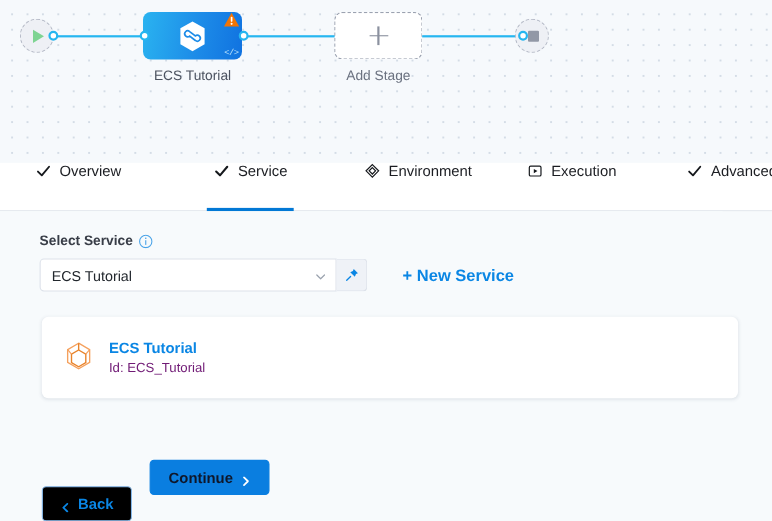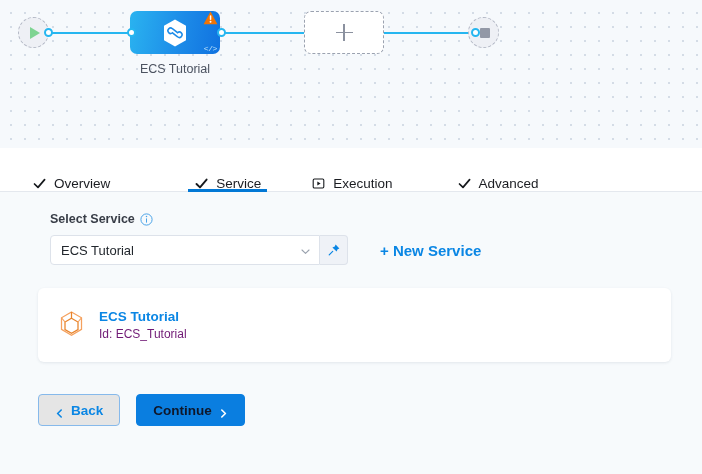--- a/index.html
+++ b/index.html
@@ -177,21 +177,21 @@
     height: 44px;
     background: #ffffff;
     border-bottom: 1px solid #e4e8ee;
     box-sizing: border-box;
     display: flex;
     align-items: stretch;
     padding-left: 16px;
   }
   .tab {
     display: flex;
-    align-items: flex-end;
+    align-items: flex-start;
     gap: 7px;
     padding: 0 16px;
     font-size: 13.5px;
     color: #1b1d22;
     cursor: pointer;
     position: relative;
     white-space: nowrap;
   }
   .tab.active { font-weight: normal; }
   .tab.active::after {
@@ -217,21 +217,20 @@
   .tab-gap-4 { margin-left: 32px; }
 
   
   .content {
     position: relative;
     width: 657px;
     height: 282px;
     background: #f7fafc;
     padding-top: 20px;
     box-sizing: border-box;
-    padding-left: 14px;
   }
   .field-label {
     margin-left: 36px;
     font-size: 12.5px;
     font-weight: bold;
     color: #383d47;
     display: flex;
     align-items: center;
     gap: 5px;
   }
@@ -335,24 +334,25 @@
     border-radius: 4px;
     display: flex;
     align-items: center;
     gap: 7px;
     font-size: 13.5px;
     font-weight: bold;
     cursor: pointer;
     box-sizing: border-box;
   }
   .btn-back {
-    background: #e5e5e5;
+    background: #000000;
     border: 1px solid #86b9eb;
     color: #0a86e4;
     padding: 0 16px;
+    margin-top: 48px;
   }
   .btn-continue {
     background: #0a7ee0;
     border: 1px solid #0a7ee0;
     color: #0f172a;
     padding: 0 16px;
   }
   .arr { width: 9px; height: 9px; flex: none; }
 </style>
 </head>
@@ -382,20 +382,21 @@
     <span class="code-glyph">&lt;/&gt;</span>
   </div>
   <div class="port port-stage-in"></div>
   <div class="port port-stage-out"></div>
   <div class="node-label label-stage">ECS Tutorial</div>
 
   <div class="node-add">
     <span class="plus-v"></span>
     <span class="plus-h"></span>
   </div>
+  <div class="node-label label-addstage">Add Stage</div>
 
   <div class="node-end">
     <div class="sq-stop"></div>
   </div>
   <div class="port port-end"></div>
 </div>
 
 <div class="tabbar">
 
   <div class="tab">
@@ -409,20 +410,29 @@
 
   <div class="tab active tab-gap-1">
     <span class="tab-icn">
       <svg viewBox="0 0 15 15" width="15" height="15">
           <path d="M2.5 8 L6 11.4 L12.6 3.6" fill="none" stroke="#16191d" stroke-width="1.9" stroke-linecap="round" stroke-linejoin="round"></path>
         </svg>
     </span>
     <span>Service</span>
   </div>
 
+  <div class="tab tab-gap-2">
+    <span class="tab-icn">
+      <svg viewBox="0 0 15 15" width="15" height="15">
+        <path d="M7.5 1.6 L13.2 7.3 L7.5 13 L1.8 7.3 Z" fill="none" stroke="#16191d" stroke-width="1.1"></path>
+        <path d="M7.5 4.4 L10.4 7.3 L7.5 10.2 L4.6 7.3 Z" fill="none" stroke="#16191d" stroke-width="1.1"></path>
+      </svg>
+    </span>
+    <span>Environment</span>
+  </div>
 
   <div class="tab tab-gap-3">
     <span class="tab-icn">
       <svg viewBox="0 0 15 15" width="15" height="15">
         <rect x="2.2" y="3" width="10.6" height="9" rx="1.2" fill="none" stroke="#16191d" stroke-width="1.1"></rect>
         <path d="M6.3 5.6 L9.6 7.5 L6.3 9.4 Z" fill="#16191d"></path>
       </svg>
     </span>
     <span>Execution</span>
   </div>

